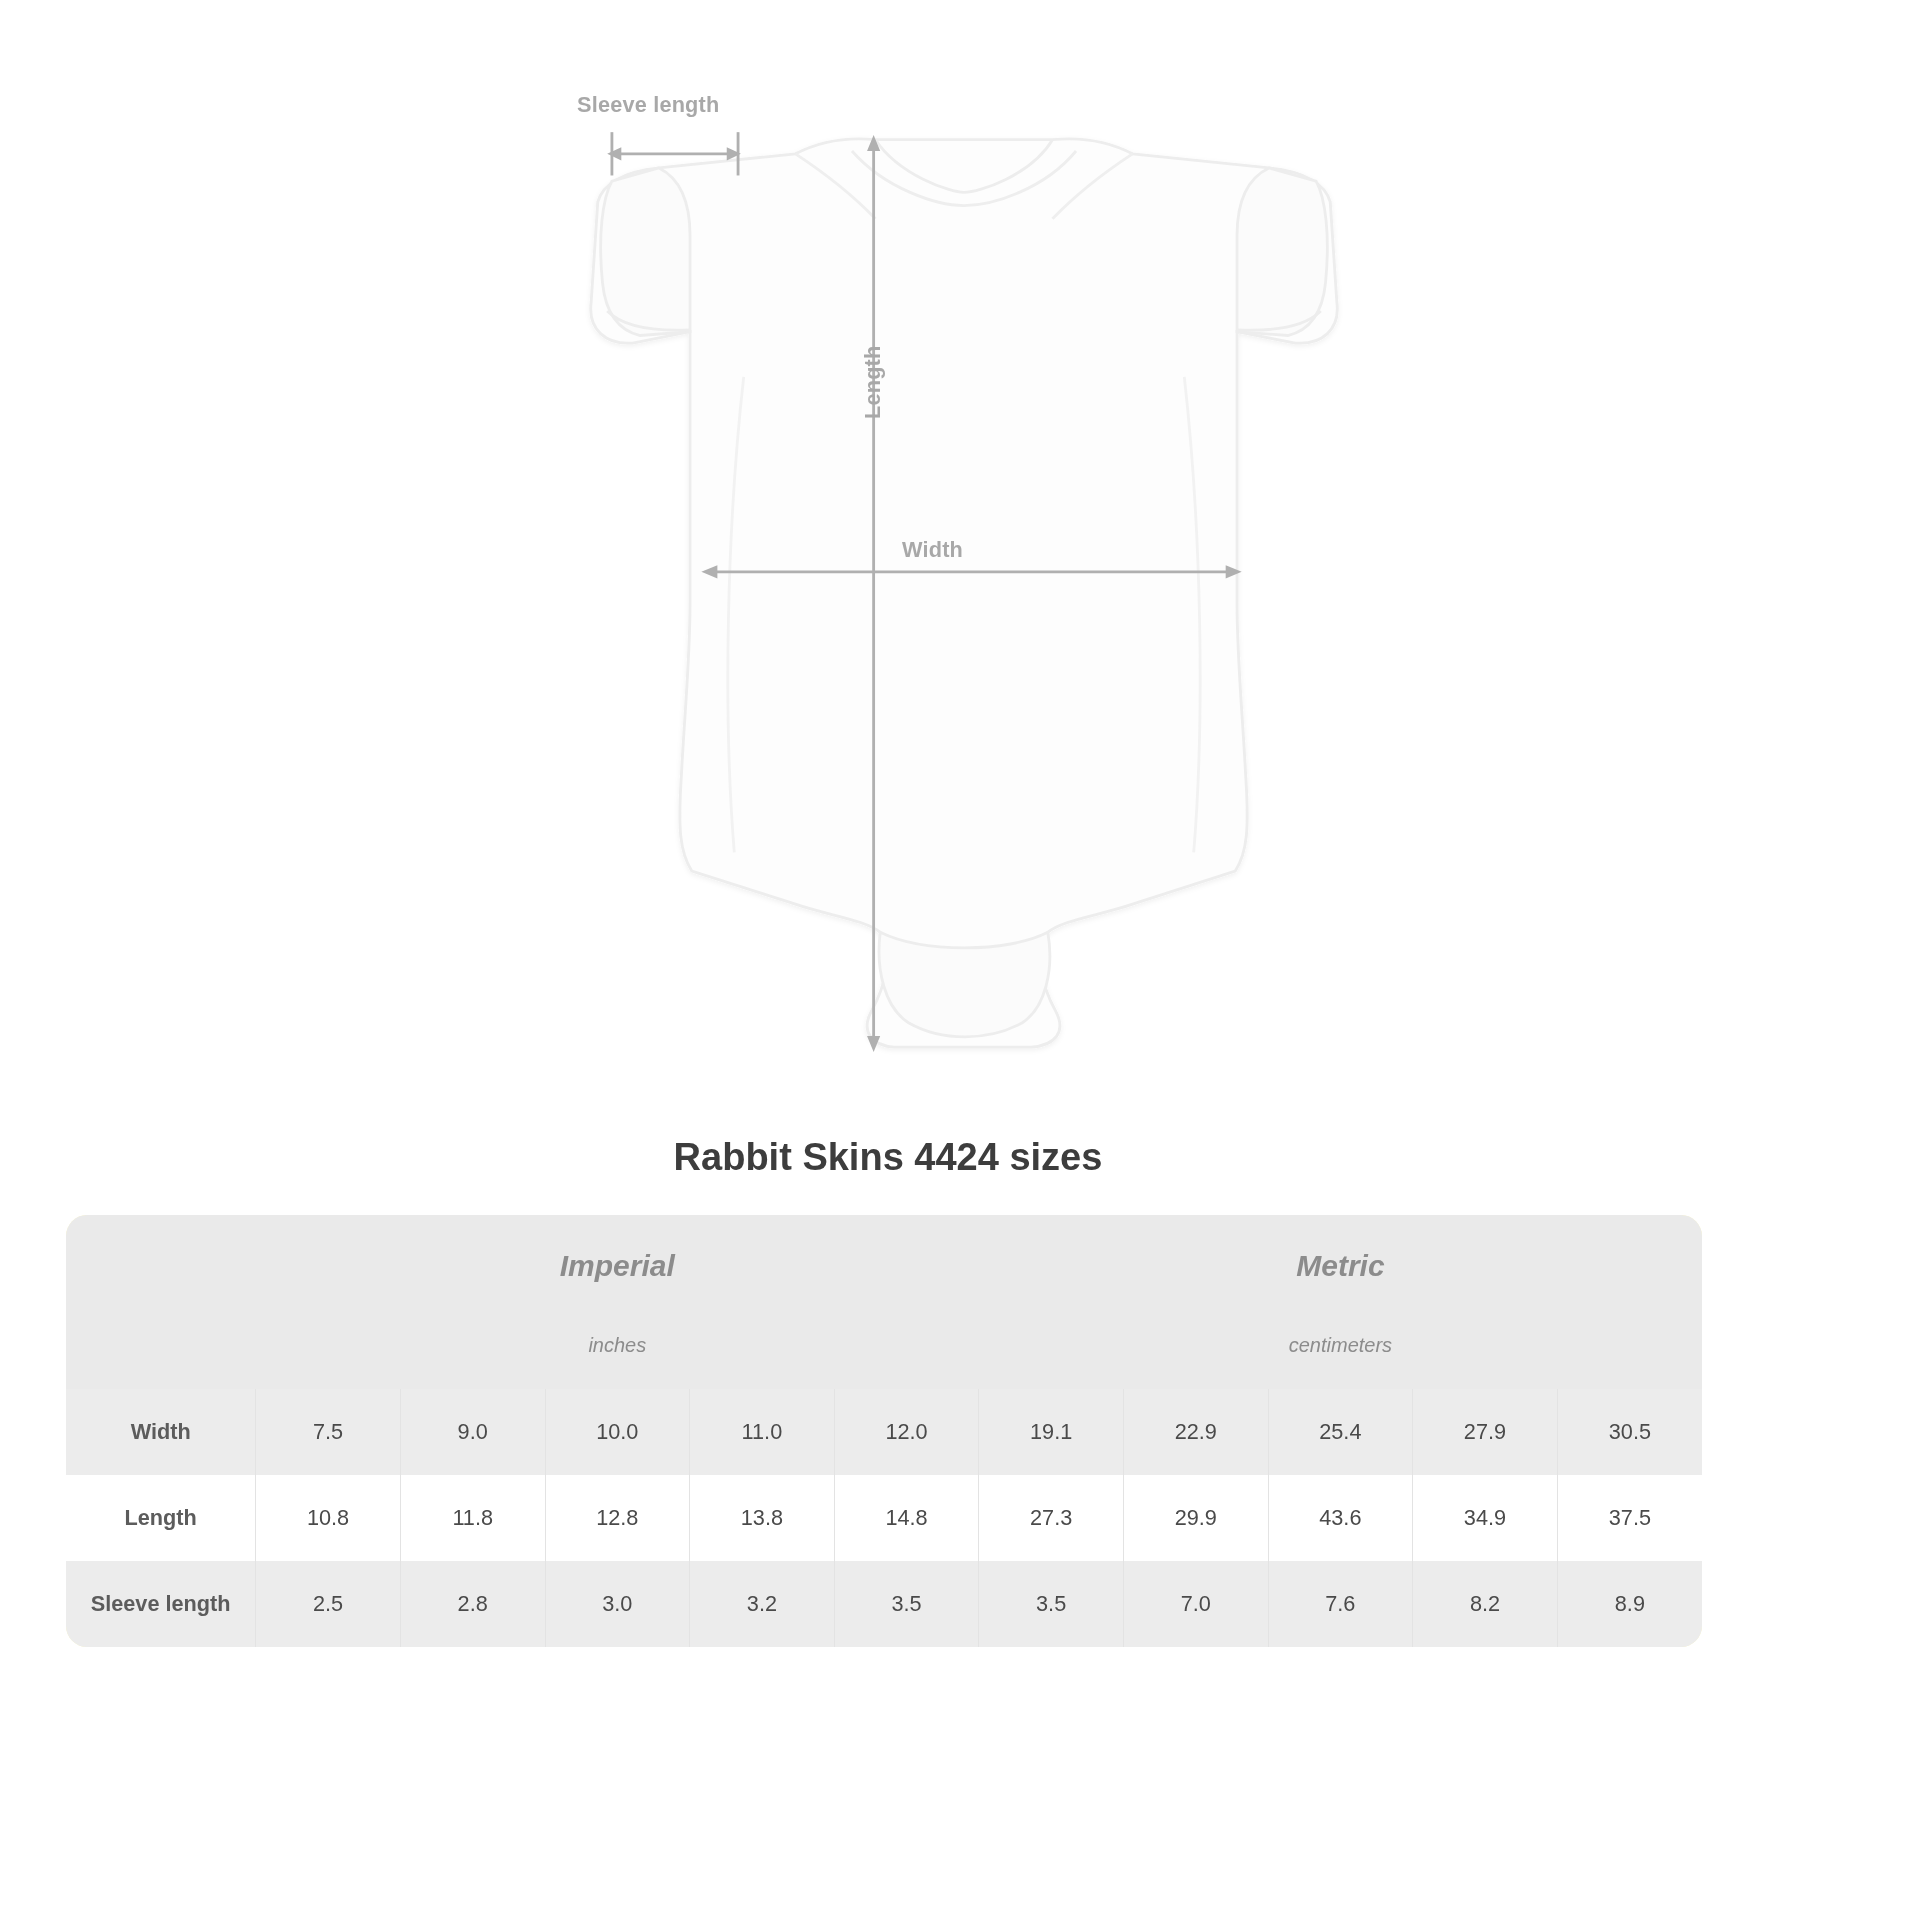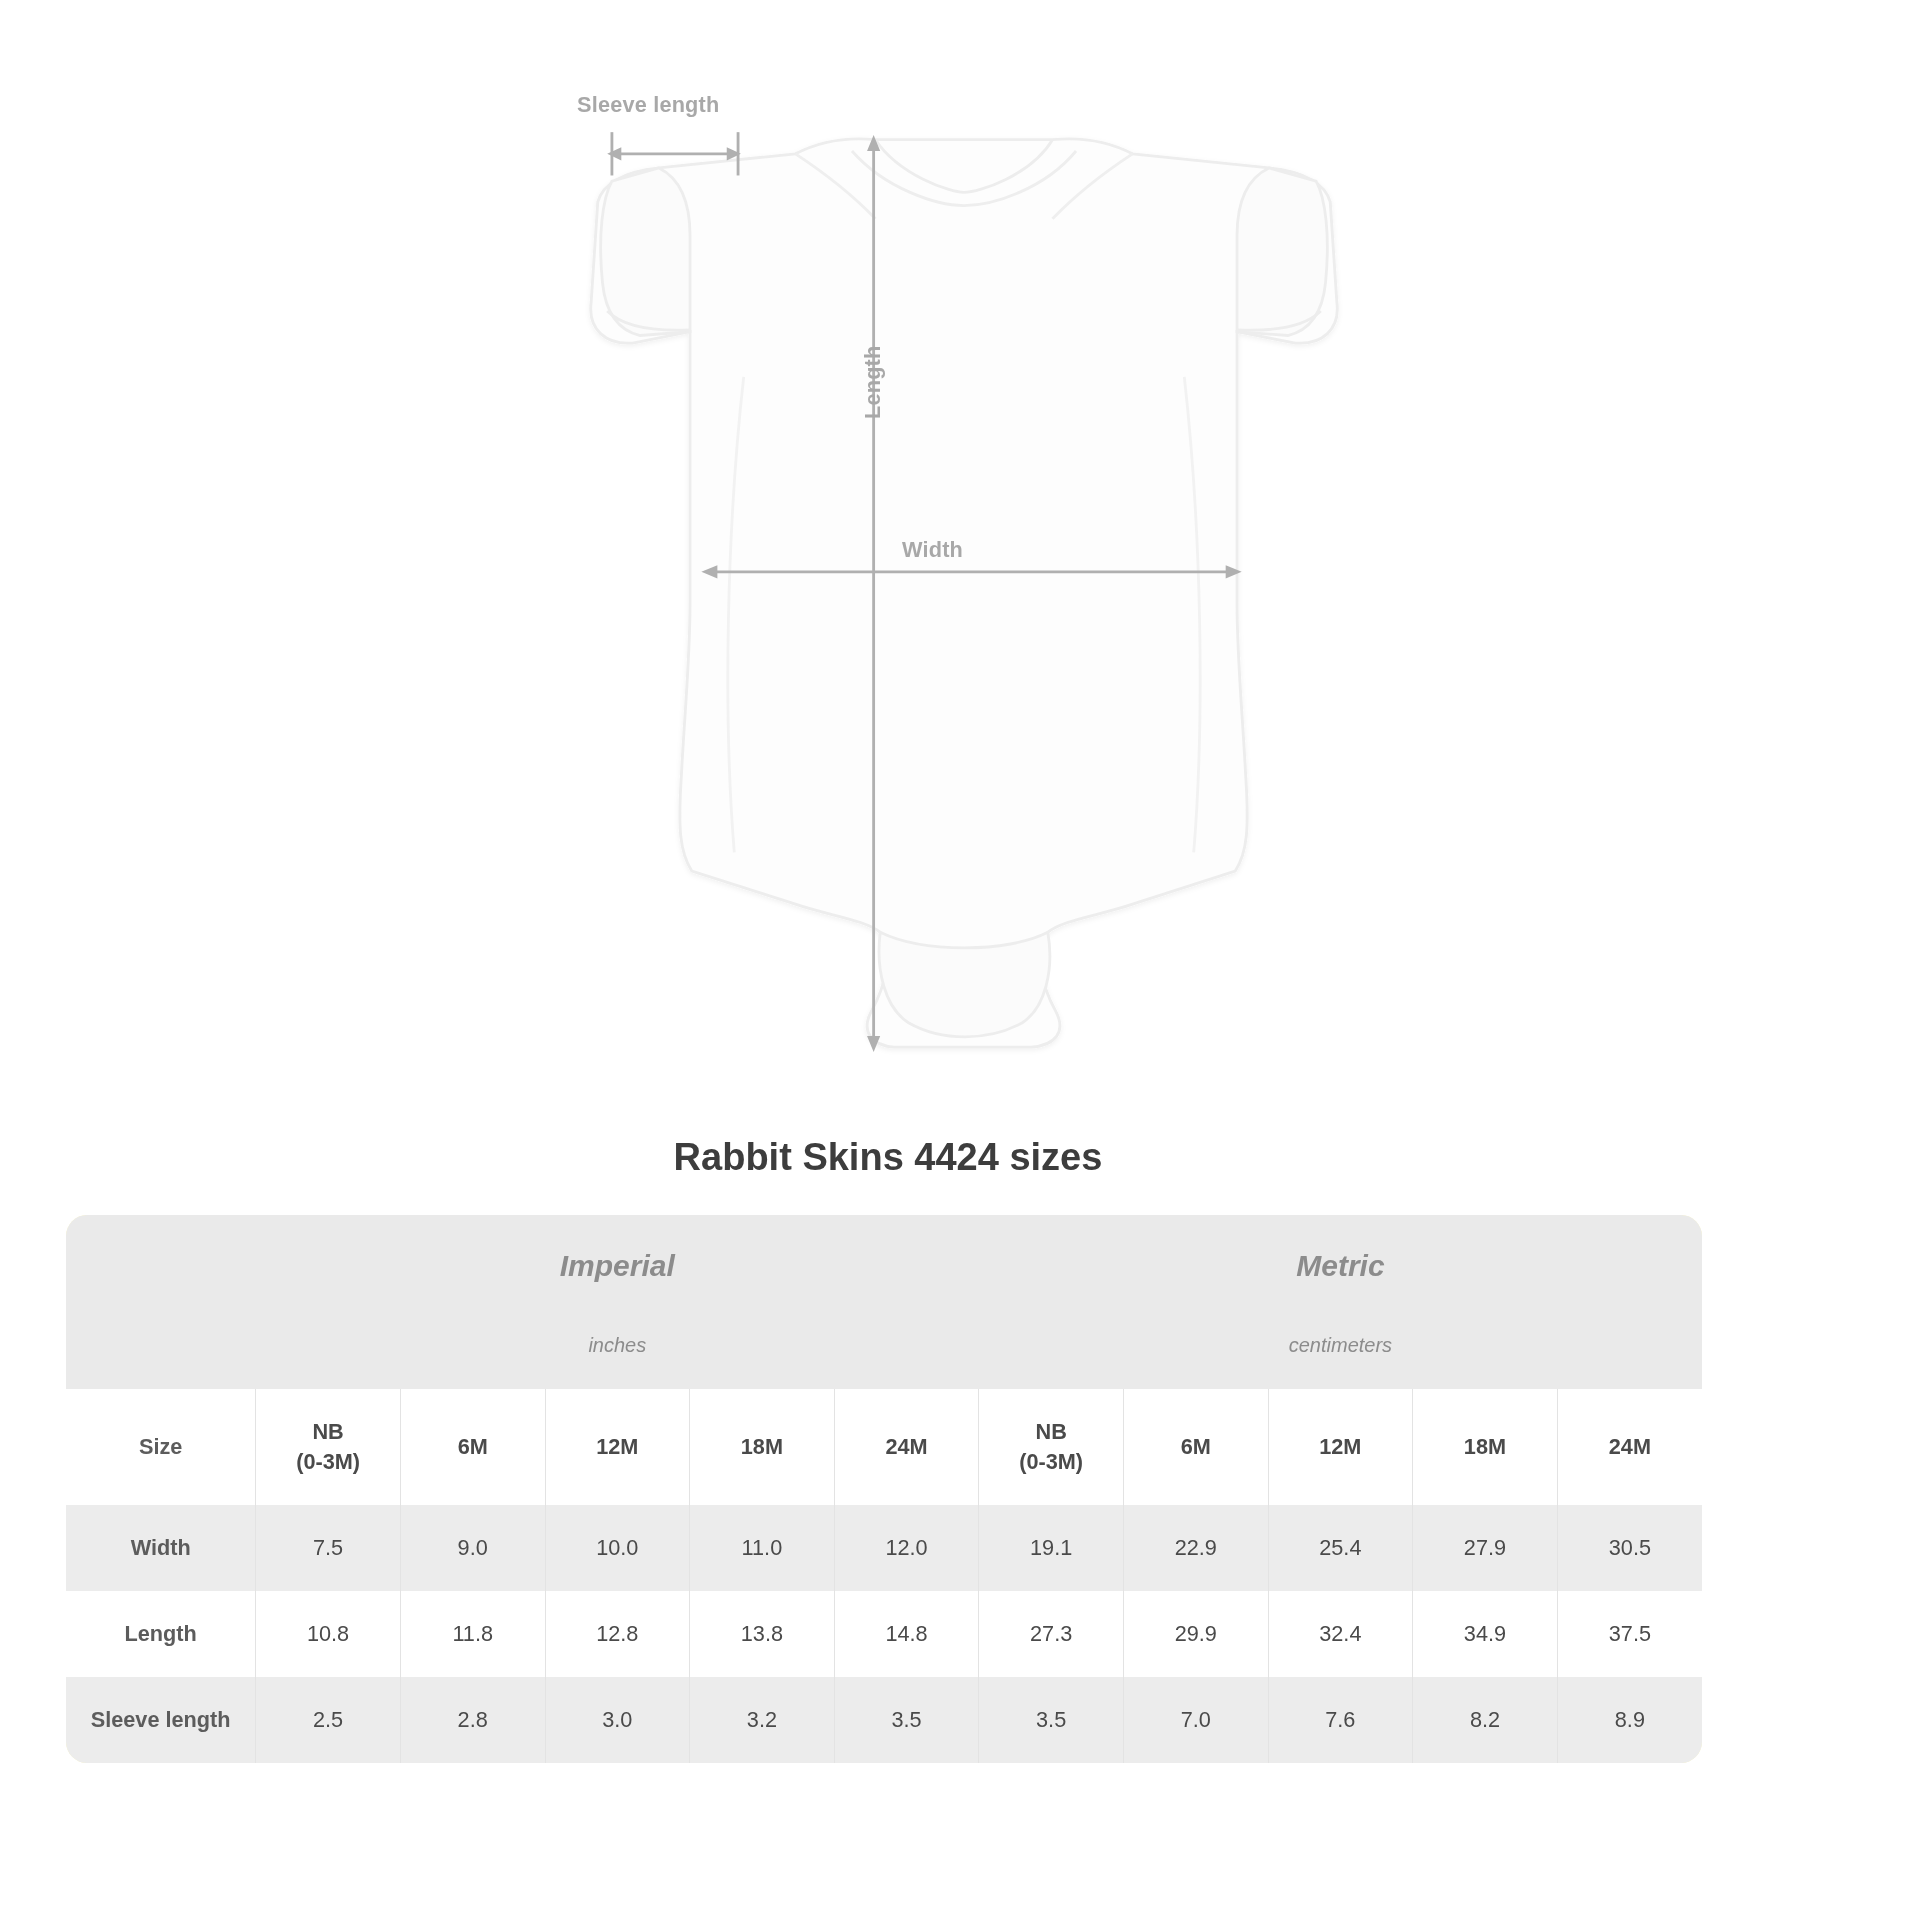--- a/index.html
+++ b/index.html
@@ -229,39 +229,20 @@
           <td colspan="5">
             <div class="unit-name">Imperial</div>
             <div class="unit-sub">inches</div>
           </td>
           <td colspan="5">
             <div class="unit-name">Metric</div>
             <div class="unit-sub">centimeters</div>
           </td>
         </tr>
 
-        <tr class="header-row">
-          <td class="row-head">Size</td>
-          <td class="hdr-cell">
-            <div>NB</div>
-            <div>(0-3M)</div>
-          </td>
-          <td class="hdr-cell">6M</td>
-          <td class="hdr-cell">12M</td>
-          <td class="hdr-cell">18M</td>
-          <td class="hdr-cell">24M</td>
-          <td class="hdr-cell">
-            <div>NB</div>
-            <div>(0-3M)</div>
-          </td>
-          <td class="hdr-cell">6M</td>
-          <td class="hdr-cell">12M</td>
-          <td class="hdr-cell">18M</td>
-          <td class="hdr-cell">24M</td>
-        </tr>
 
         <tr class="data-row band-shade">
           <td class="row-head">Width</td>
           <td class="data-cell">7.5</td>
           <td class="data-cell">9.0</td>
           <td class="data-cell">10.0</td>
           <td class="data-cell">11.0</td>
           <td class="data-cell">12.0</td>
           <td class="data-cell">19.1</td>
           <td class="data-cell">22.9</td>
@@ -272,21 +253,21 @@
 
         <tr class="data-row band-plain">
           <td class="row-head">Length</td>
           <td class="data-cell">10.8</td>
           <td class="data-cell">11.8</td>
           <td class="data-cell">12.8</td>
           <td class="data-cell">13.8</td>
           <td class="data-cell">14.8</td>
           <td class="data-cell">27.3</td>
           <td class="data-cell">29.9</td>
-          <td class="data-cell">32.4</td>
+          <td class="data-cell">43.6</td>
           <td class="data-cell">34.9</td>
           <td class="data-cell">37.5</td>
         </tr>
 
         <tr class="data-row band-shade">
           <td class="row-head">Sleeve length</td>
           <td class="data-cell">2.5</td>
           <td class="data-cell">2.8</td>
           <td class="data-cell">3.0</td>
           <td class="data-cell">3.2</td>

